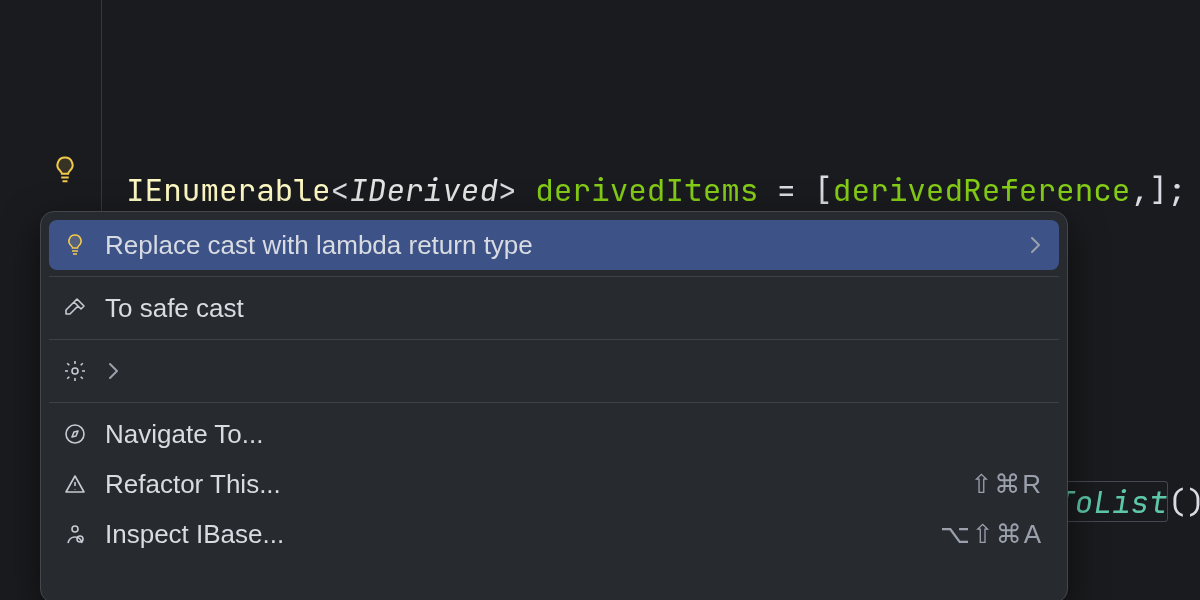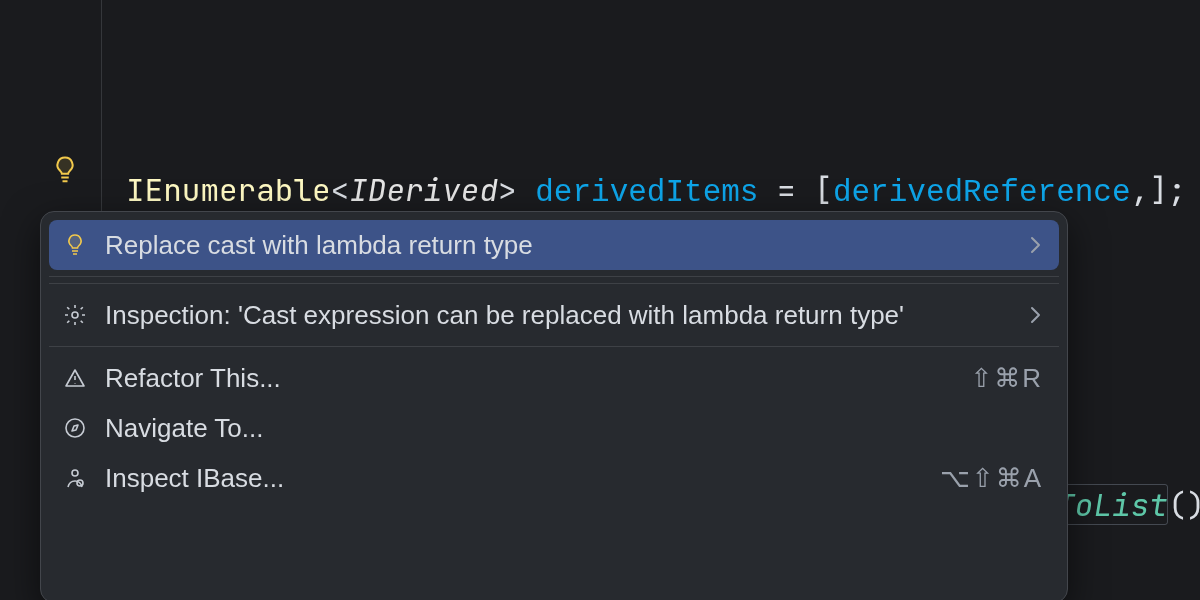--- a/index.html
+++ b/index.html
@@ -30,21 +30,21 @@
     position: absolute;
     left: 126px;
     top: 60px;
     font-family: "JetBrains Mono", ui-monospace, Menlo, Consolas, monospace;
     font-size: 31px;
     line-height: 52px;
     white-space: pre;
   }
   .tok-type    { color: #fef9c3; }
   .tok-param   { color: #e5e5e5; font-style: italic; }
-  .tok-ident   { color: #0ea5e9; font-family: Liberation Mono, monospace; }
+  .tok-ident   { color: #84cc16; }
   .tok-punct   { color: #d8dce2; }
   .tok-keyword { color: #60a3df; font-style: italic; }
   .tok-method  { color: #5ec7a8; font-style: italic; }
   .hl-box   { outline: 1px solid rgba(120,130,145,0.45); outline-offset: -1px; border-radius: 3px; padding: 0 0; }
   .hl-cast-paren {
     background: #7d4a7a;
     border-radius: 3px;
   }
   .hl-cast-type {
     background: #2e4a7a;
@@ -128,54 +128,61 @@
           </svg>
         </span>
         <span class="label">Replace cast with lambda return type</span>
         <span class="chevron">
           <svg width="16" height="22" viewBox="0 0 16 22" fill="none">
             <path d="M5 4l7 7-7 7" stroke="#9aa1ac" stroke-width="2" stroke-linecap="round" stroke-linejoin="round"></path>
           </svg>
         </span>
       </div>
       <div class="popup-divider"></div>
+      <div class="popup-item">
+        <span class="icon">
+          <svg width="24" height="24" viewBox="0 0 24 24" fill="none">
+            <path d="M14 3l7 7-3 3-7-7zM11 6l-8 8v4h4l8-8" stroke="#c6cbd3" stroke-width="1.6" stroke-linejoin="round"></path>
+          </svg>
+        </span>
+        <span class="label">To safe cast</span>
+      </div>
       <div class="popup-divider"></div>
       <div class="popup-item">
         <span class="icon">
           <svg width="24" height="24" viewBox="0 0 24 24" fill="none">
             <circle cx="12" cy="12" r="3" stroke="#c6cbd3" stroke-width="1.6"></circle>
             <path d="M12 2v3M12 19v3M4.2 4.2l2.1 2.1M17.7 17.7l2.1 2.1M2 12h3M19 12h3M4.2 19.8l2.1-2.1M17.7 6.3l2.1-2.1" stroke="#c6cbd3" stroke-width="1.6"></path>
           </svg>
         </span>
-        <span class="label">Inspection: 'Cast expression can be replaced with lambda return type'</span>
         <span class="chevron">
           <svg width="16" height="22" viewBox="0 0 16 22" fill="none">
             <path d="M5 4l7 7-7 7" stroke="#9aa1ac" stroke-width="2" stroke-linecap="round" stroke-linejoin="round"></path>
           </svg>
         </span>
       </div>
       <div class="popup-divider"></div>
       <div class="popup-item">
         <span class="icon">
           <svg width="24" height="24" viewBox="0 0 24 24" fill="none">
+            <circle cx="12" cy="12" r="9" stroke="#c6cbd3" stroke-width="1.6"></circle>
+            <path d="M15 9l-2 5-4 1 2-5z" stroke="#c6cbd3" stroke-width="1.6" stroke-linejoin="round"></path>
+          </svg>
+        </span>
+        <span class="label">Navigate To...</span>
+      </div>
+      <div class="popup-item">
+        <span class="icon">
+          <svg width="24" height="24" viewBox="0 0 24 24" fill="none">
             <path d="M12 4l9 16H3z" stroke="#c6cbd3" stroke-width="1.6" stroke-linejoin="round"></path>
             <path d="M12 10v4M12 17v.5" stroke="#c6cbd3" stroke-width="1.6"></path>
           </svg>
         </span>
         <span class="label">Refactor This...</span>
         <span class="shortcut">⇧⌘R</span>
-      </div>
-      <div class="popup-item">
-        <span class="icon">
-          <svg width="24" height="24" viewBox="0 0 24 24" fill="none">
-            <circle cx="12" cy="12" r="9" stroke="#c6cbd3" stroke-width="1.6"></circle>
-            <path d="M15 9l-2 5-4 1 2-5z" stroke="#c6cbd3" stroke-width="1.6" stroke-linejoin="round"></path>
-          </svg>
-        </span>
-        <span class="label">Navigate To...</span>
       </div>
       <div class="popup-item">
         <span class="icon">
           <svg width="24" height="24" viewBox="0 0 24 24" fill="none">
             <circle cx="12" cy="7" r="3" stroke="#c6cbd3" stroke-width="1.6"></circle>
             <path d="M5 21c1-4 4-6 7-6s6 2 7 6" stroke="#c6cbd3" stroke-width="1.6"></path>
             <circle cx="17" cy="17" r="3" stroke="#c6cbd3" stroke-width="1.6"></circle>
           </svg>
         </span>
         <span class="label">Inspect IBase...</span>

